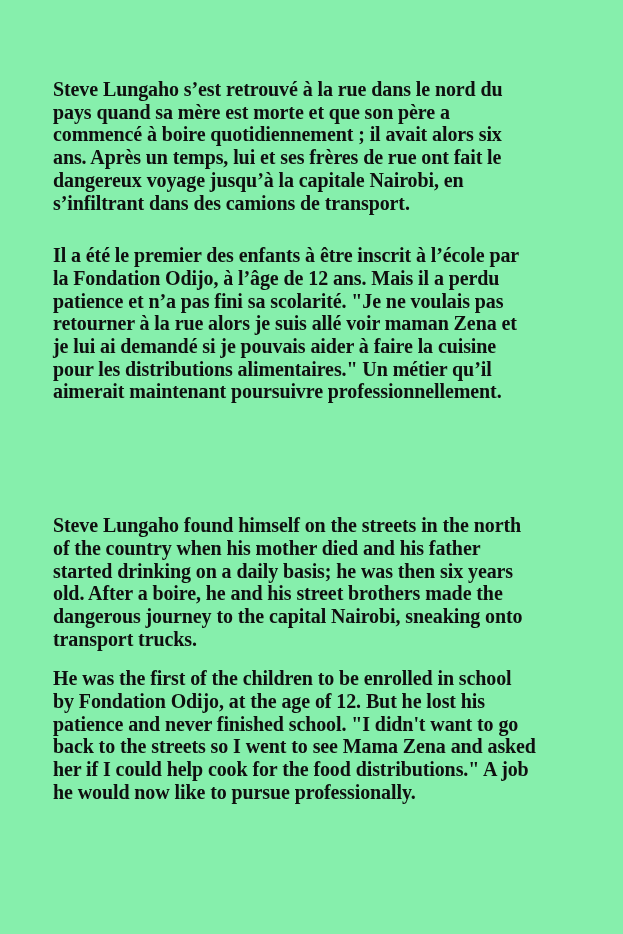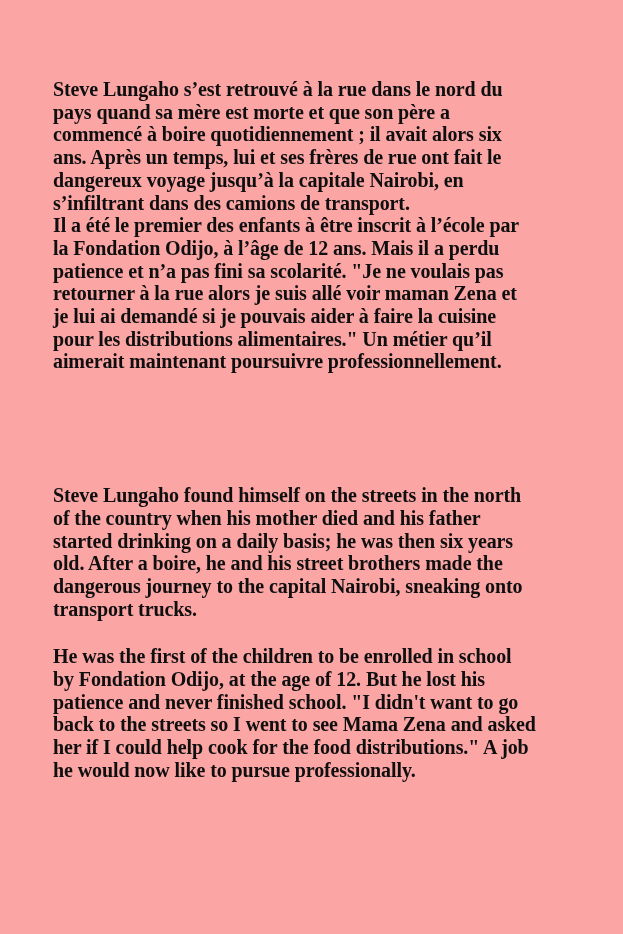--- a/index.html
+++ b/index.html
@@ -5,36 +5,36 @@
     html, body {
       margin: 0;
       padding: 0;
       background: #ffffff;
     }
     .page {
       position: relative;
       box-sizing: border-box;
       width: 623px;
       height: 934px;
-      background: #fca5a5;
+      background: #86efac;
       padding: 78px 34px 0 53px;
       overflow: hidden;
     }
     .para {
       margin: 0;
       font-family: "Liberation Serif", "DejaVu Serif", serif;
       font-weight: 700;
       font-size: 20px;
       line-height: 22.7px;
       color: #0f0f0f;
       white-space: pre-line;
       letter-spacing: -0.1px;
     }
-    .para-gap-fr { }
-    .para-gap-en { margin-top: 25px; }
+    .para-gap-fr { margin-top: 30px; }
+    .para-gap-en { margin-top: 17px; }
     .section-english { margin-top: 111px; }
   </style>
 </head>
 <body>
 
 <main class="page">
   <section class="section section-french">
     <p class="para">Steve Lungaho s’est retrouvé à la rue dans le nord du
 pays quand sa mère est morte et que son père a
 commencé à boire quotidiennement ; il avait alors six

